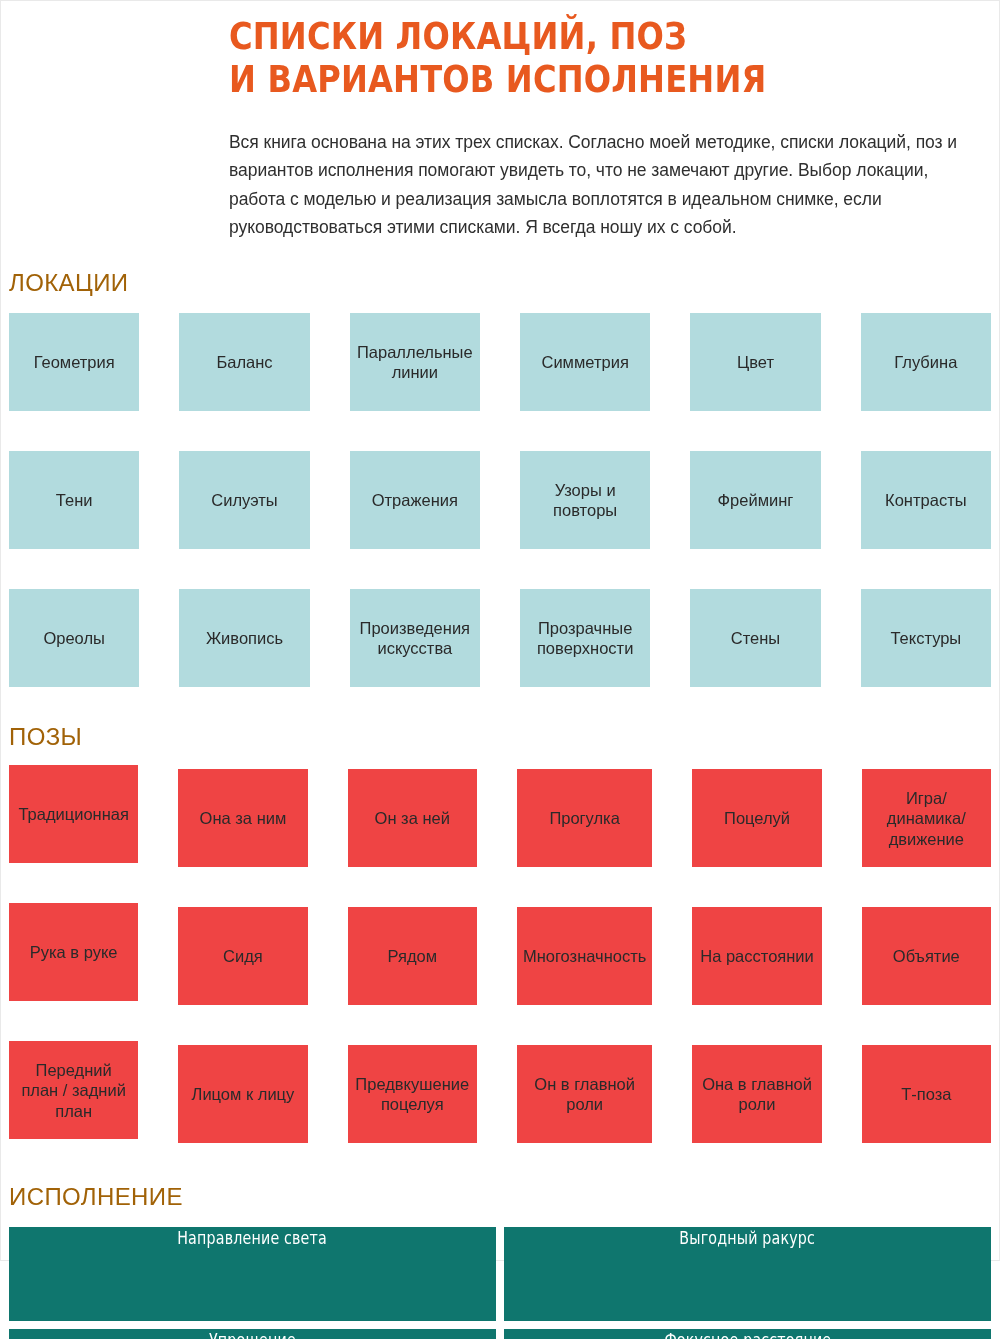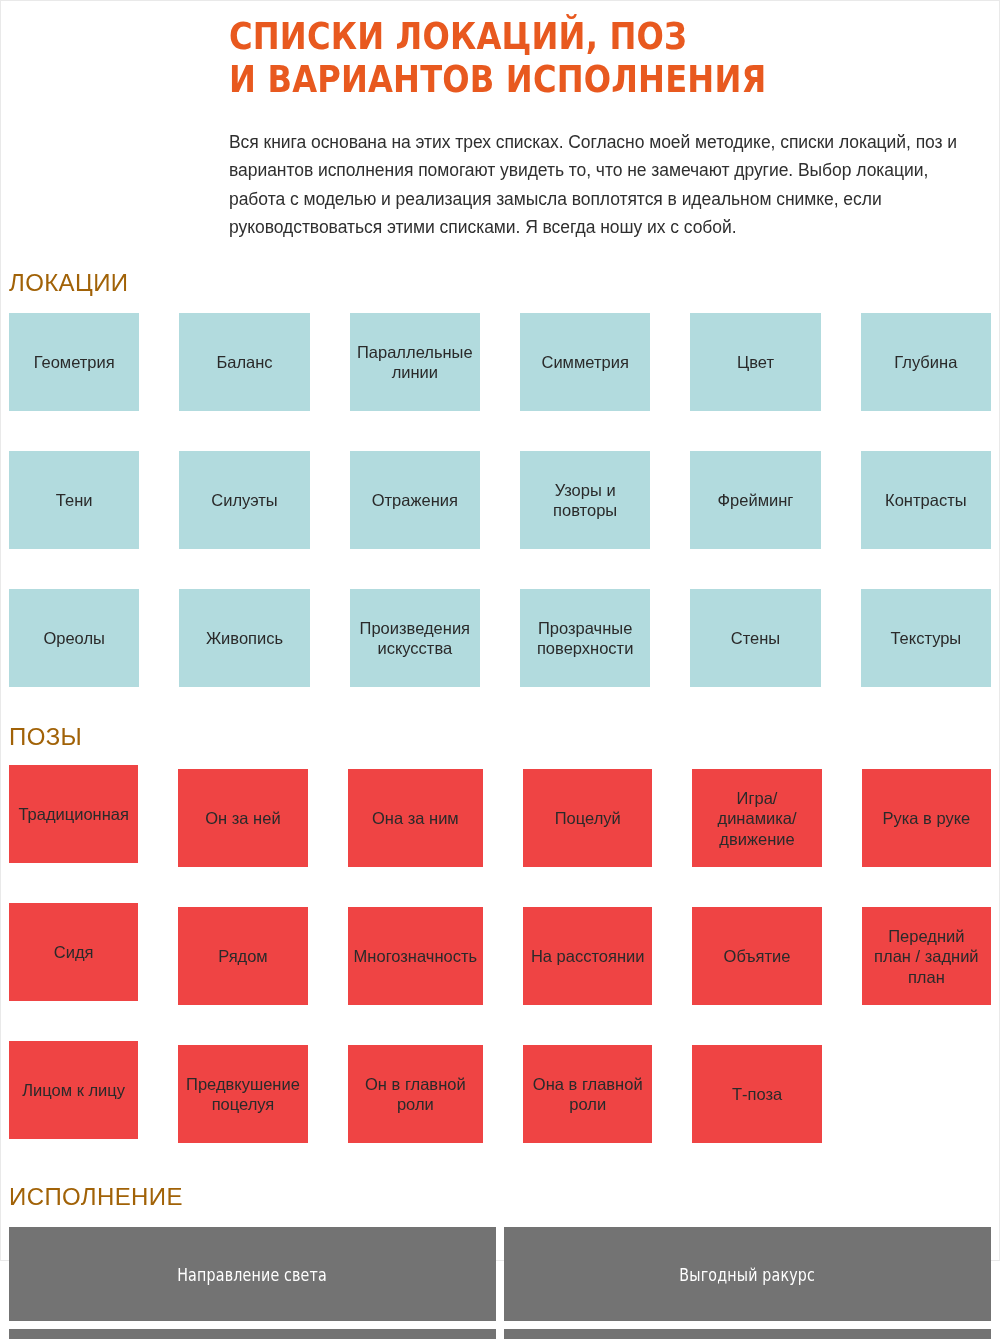--- a/index.html
+++ b/index.html
@@ -102,24 +102,23 @@
   .grid-exec {
     display: grid;
     grid-template-columns: repeat(2, 1fr);
     column-gap: 8px;
     row-gap: 8px;
     margin: 0 8px;
   }
   .cell-exec {
     height: 94px;
     display: flex;
-    align-items: center;
     justify-content: center;
     text-align: center;
-    background: #737373;
+    background: #0f766e;
     color: #ffffff;
     font-family: "DejaVu Sans Condensed", "Liberation Sans Narrow", "Liberation Sans", sans-serif;
     font-size: 18px;
     letter-spacing: 0.2px;
     box-sizing: border-box;
     transform: none;
   }
   .cell-exec span {
     display: inline-block;
     transform: scaleX(0.88);
@@ -169,22 +168,23 @@
       <div class="cell teal">Прозрачные поверхности</div>
       <div class="cell teal">Стены</div>
       <div class="cell teal">Текстуры</div>
     </div>
   </div>
 
   <div class="sec-poses">
     <div class="section-heading">ПОЗЫ</div>
     <div class="grid poses">
       <div class="cell mauve">Традиционная</div>
+      <div class="cell mauve">Она за ним</div>
       <div class="cell mauve">Он за ней</div>
-      <div class="cell mauve">Она за ним</div>
+      <div class="cell mauve">Прогулка</div>
       <div class="cell mauve">Поцелуй</div>
       <div class="cell mauve">Игра/динамика/ движение</div>
       <div class="cell mauve">Рука в руке</div>
       <div class="cell mauve">Сидя</div>
       <div class="cell mauve">Рядом</div>
       <div class="cell mauve">Многозначность</div>
       <div class="cell mauve">На расстоянии</div>
       <div class="cell mauve">Объятие</div>
       <div class="cell mauve">Передний план / задний план</div>
       <div class="cell mauve">Лицом к лицу</div>

